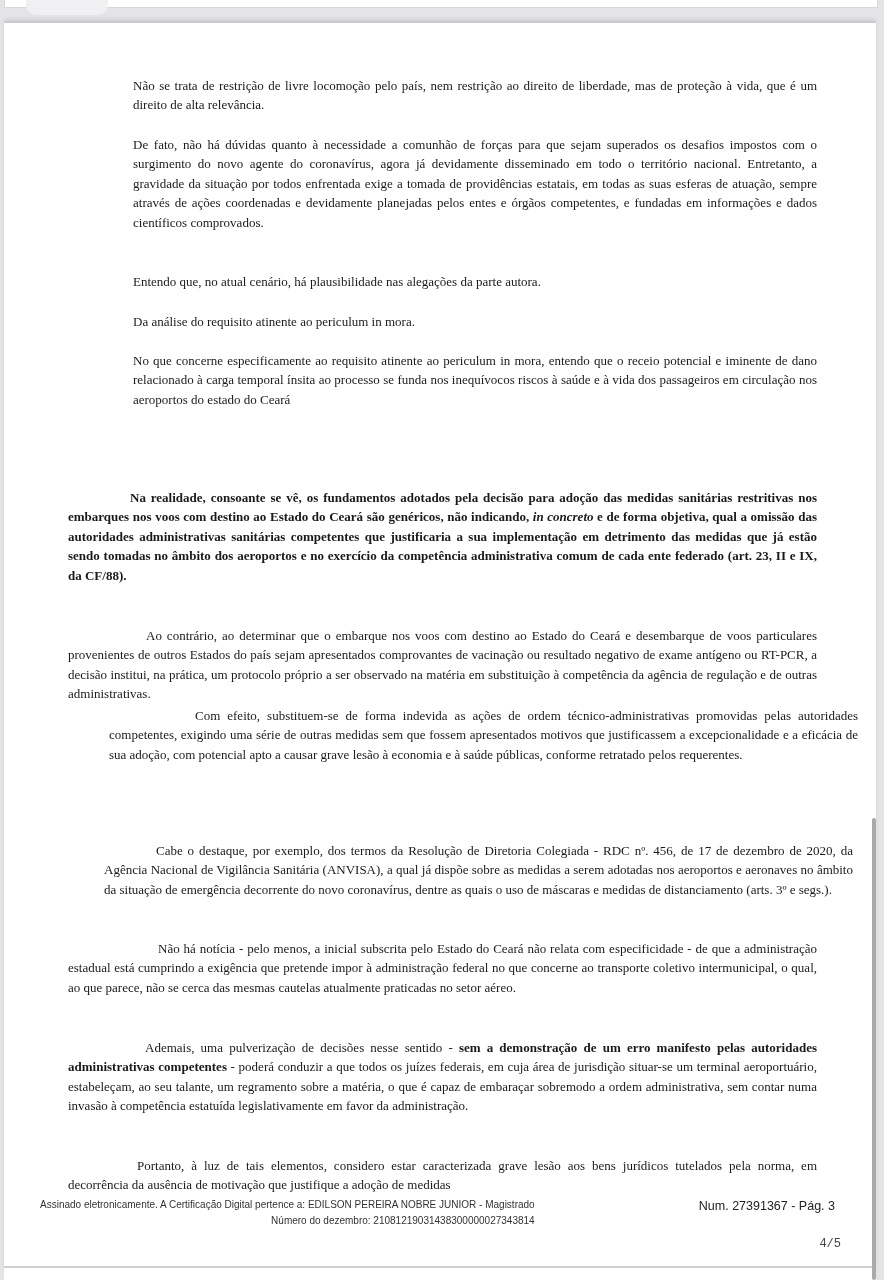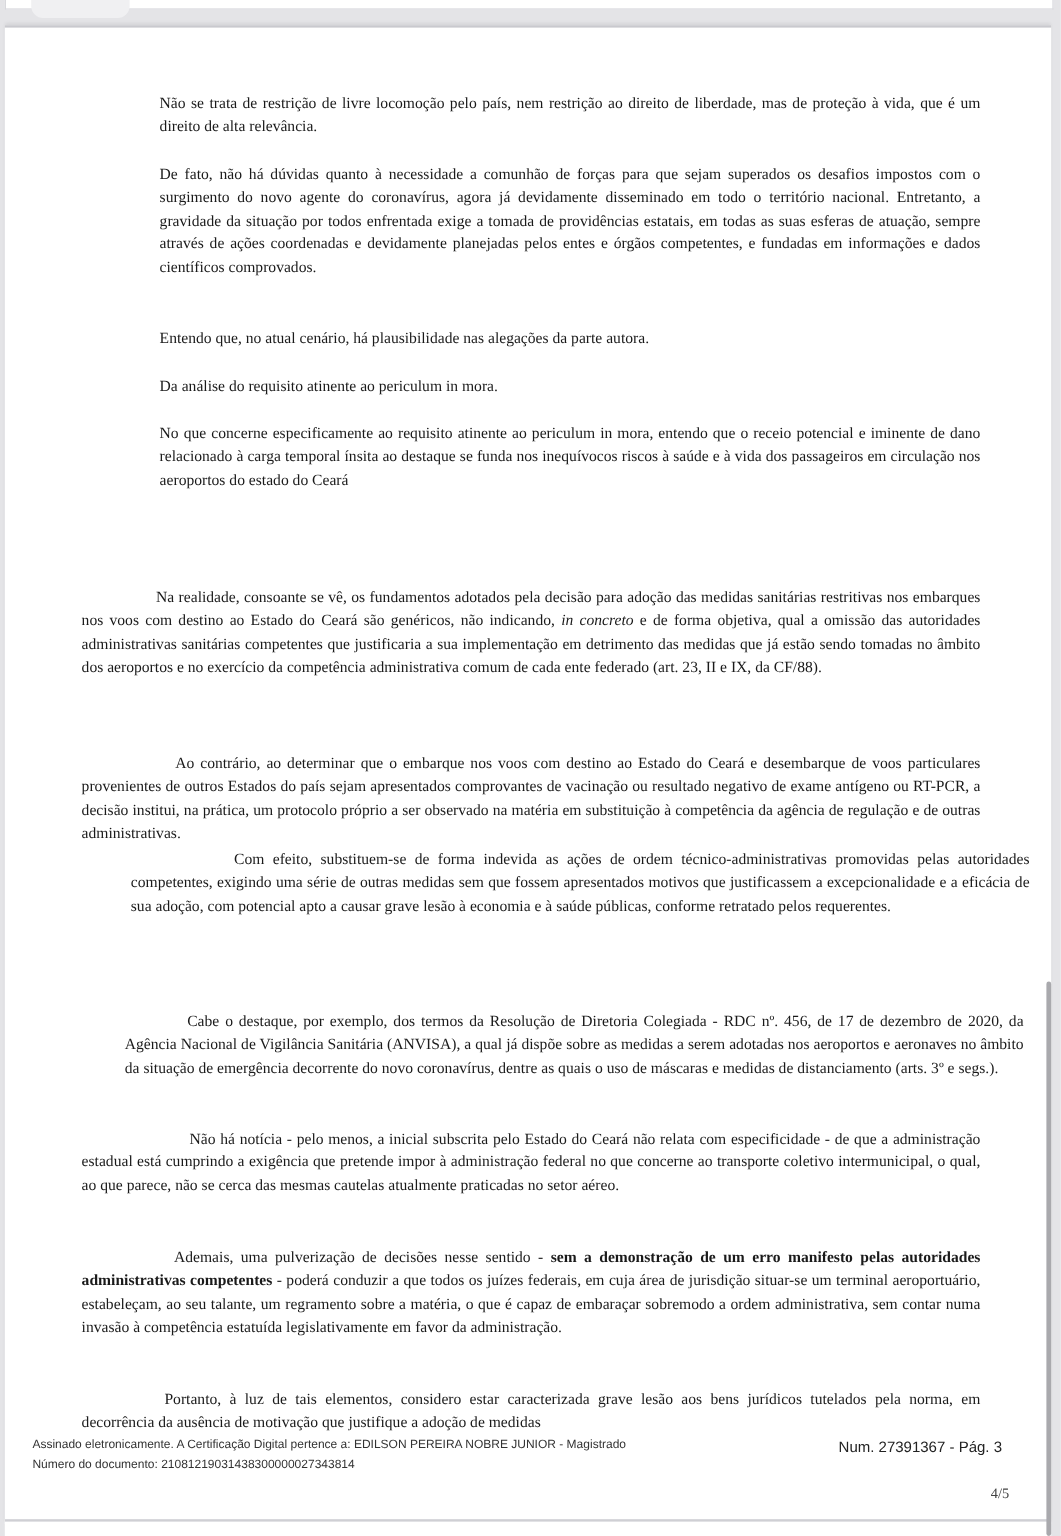--- a/index.html
+++ b/index.html
@@ -32,42 +32,42 @@
     position: absolute; left: 872px; top: 818px; width: 4px; height: 462px;
     background: #a9a9ad; border-radius: 2px;
   }
   .body-text {
     position: absolute; left: 133px; width: 684px;
     font-size: 13px; line-height: 19.4px;
     text-align: justify;
   }
   .body-text.wide { left: 68px; width: 749px; }
   .body-text p { margin: 0; }
-  .indent1 { text-indent: 62px; }
+  .indent1 { text-indent: 62px; font-weight: bold; }
   .indent2 { text-indent: 78px; }
   .indent3 { text-indent: 86px; }
   .indent4 { text-indent: 52px; }
   .indent5 { text-indent: 90px; }
   .indent6 { text-indent: 77px; }
   .indent7 { text-indent: 69px; }
   em { font-style: italic; }
   strong { font-weight: bold; }
   .footer-sig {
-    position: absolute; left: 27px; top: 1197px;
+    position: absolute; left: 40px; top: 1197px;
     font-family: "Liberation Sans", sans-serif;
-    font-size: 10px; line-height: 16px; color: #333;
+    font-size: 10px; line-height: 16px; color: #333; text-align: right;
   }
   .footer-num {
     position: absolute; right: 49px; top: 1199px;
     font-family: "Liberation Sans", sans-serif;
     font-size: 12.5px; color: #222;
   }
   .page-counter {
     position: absolute; right: 43px; top: 1237px;
-    font-family: Liberation Serif, serif;
+    font-family: Liberation Mono, monospace;
     font-size: 12px; color: #444;
   }
 </style>
 </head>
 <body>
 
 <div class="prev-page"></div>
 <div class="prev-tab"></div>
 
 <div class="page"></div>
@@ -82,21 +82,21 @@
 
 <div class="body-text" style="top:272px;">
   <p>Entendo que, no atual cenário, há plausibilidade nas alegações da parte autora.</p>
 </div>
 
 <div class="body-text" style="top:312px;">
   <p>Da análise do requisito atinente ao periculum in mora.</p>
 </div>
 
 <div class="body-text" style="top:351px;">
-  <p>No que concerne especificamente ao requisito atinente ao periculum in mora, entendo que o receio potencial e iminente de dano relacionado à carga temporal ínsita ao destaque se funda nos inequívocos riscos à saúde e à vida dos passageiros em circulação nos aeroportos do estado do Ceará</p>
+  <p>No que concerne especificamente ao requisito atinente ao periculum in mora, entendo que o receio potencial e iminente de dano relacionado à carga temporal ínsita ao processo se funda nos inequívocos riscos à saúde e à vida dos passageiros em circulação nos aeroportos do estado do Ceará</p>
 </div>
 
 <div class="body-text wide" style="top:488px;">
   <p class="indent1"><span>Na realidade, consoante se vê, os fundamentos adotados pela decisão para adoção das medidas sanitárias restritivas nos embarques nos voos com destino ao Estado do Ceará são genéricos, não indicando, </span><em>in concreto</em><span> e de forma objetiva, qual a omissão das autoridades administrativas sanitárias competentes que justificaria a sua implementação em detrimento das medidas que já estão sendo tomadas no âmbito dos aeroportos e no exercício da competência administrativa comum de cada ente federado (art. 23, II e IX, da CF/88).</span></p>
 </div>
 
 <div class="body-text wide" style="top:626px;">
   <p class="indent2">Ao contrário, ao determinar que o embarque nos voos com destino ao Estado do Ceará e desembarque de voos particulares provenientes de outros Estados do país sejam apresentados comprovantes de vacinação ou resultado negativo de exame antígeno ou RT-PCR, a decisão institui, na prática, um protocolo próprio a ser observado na matéria em substituição à competência da agência de regulação e de outras administrativas.</p>
 </div>
 
@@ -115,21 +115,21 @@
 <div class="body-text wide" style="top:1038px;">
   <p class="indent6"><span>Ademais, uma pulverização de decisões nesse sentido - </span><strong>sem a demonstração de um erro manifesto pelas autoridades administrativas competentes</strong><span> - poderá conduzir a que todos os juízes federais, em cuja área de jurisdição situar-se um terminal aeroportuário, estabeleçam, ao seu talante, um regramento sobre a matéria, o que é capaz de embaraçar sobremodo a ordem administrativa, sem contar numa invasão à competência estatuída legislativamente em favor da administração.</span></p>
 </div>
 
 <div class="body-text wide" style="top:1156px;">
   <p class="indent7">Portanto, à luz de tais elementos, considero estar caracterizada grave lesão aos bens jurídicos tutelados pela norma, em decorrência da ausência de motivação que justifique a adoção de medidas</p>
 </div>
 
 <div class="footer-sig">
   <div>Assinado eletronicamente. A Certificação Digital pertence a: EDILSON PEREIRA NOBRE JUNIOR - Magistrado</div>
-  <div>Número do documento: 21081219031438300000027343814</div>
+  <div>Número do dezembro: 21081219031438300000027343814</div>
 </div>
 
 <div class="footer-num">Num. 27391367 - Pág. 3</div>
 
 <div class="page-counter">4/5</div>
 
 <div class="next-page"></div>
 
 <div class="scrollbar"></div>
 

